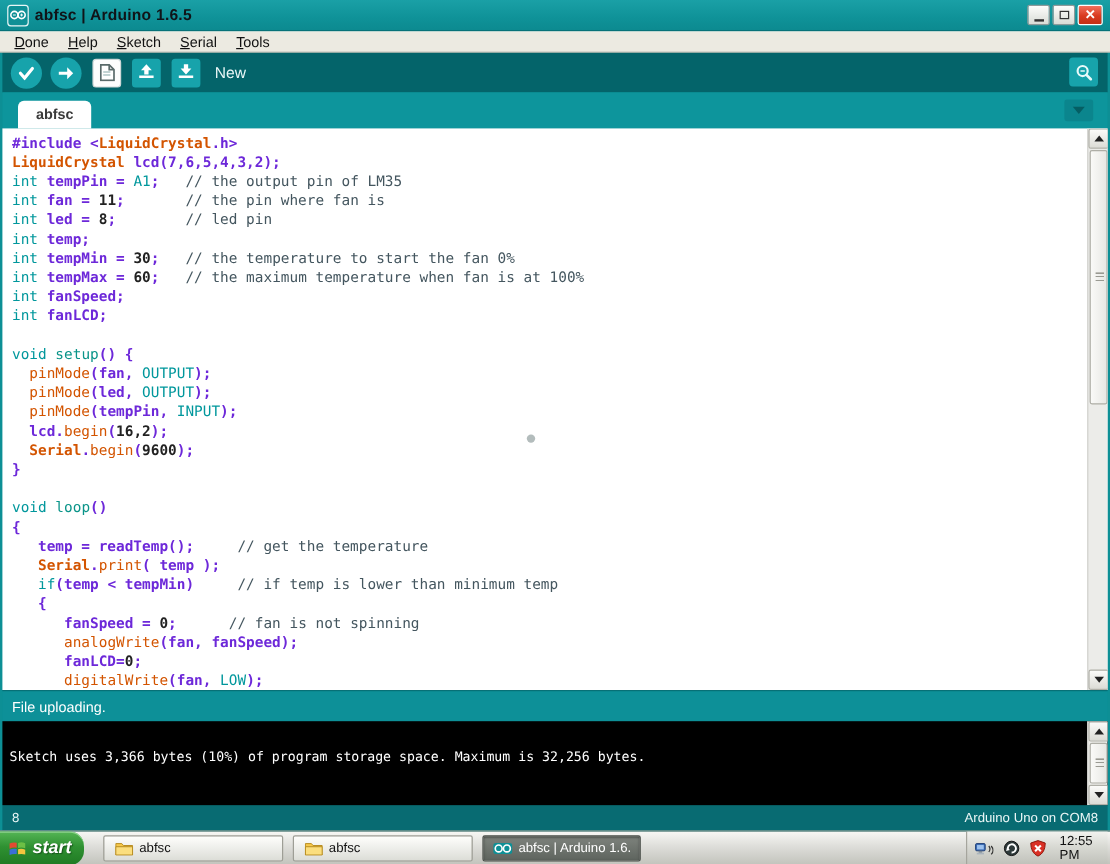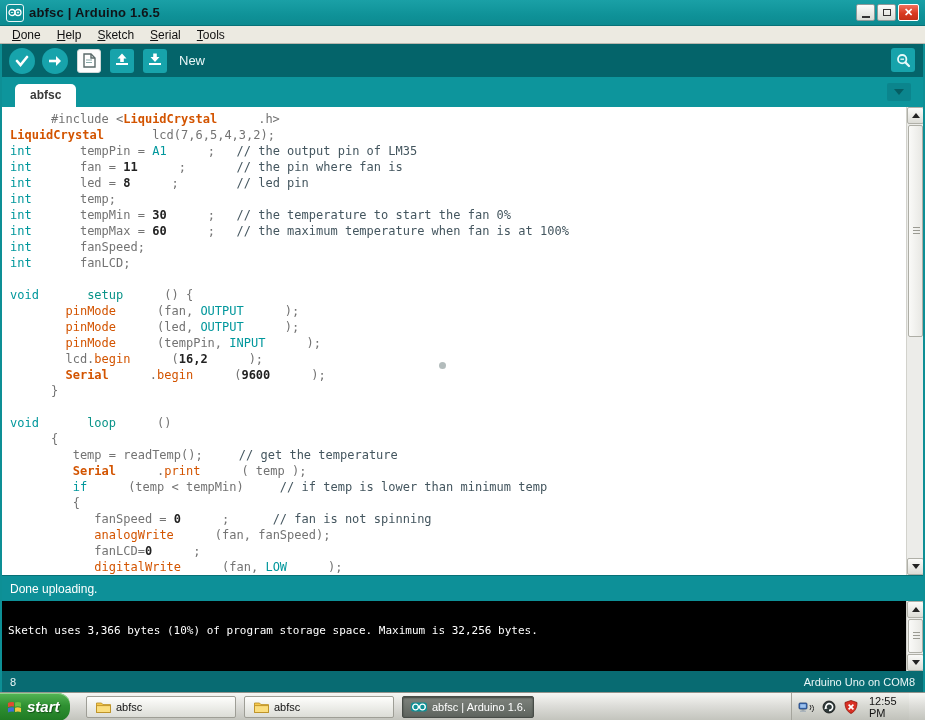--- a/index.html
+++ b/index.html
@@ -49,21 +49,21 @@
     font-size:12px; color:#3a3a3a; font-weight:bold; }
   .tab-menu-btn { position:absolute; right:12px; top:6px; width:24px; height:18px; background:#0B858D;
     border-radius:2px; display:flex; align-items:center; justify-content:center; }
   .tab-menu-btn .tri { width:0; height:0; border-left:5px solid transparent; border-right:5px solid transparent; border-top:6px solid #055E63; }
 
   
   .editor { flex:0 0 468px; height:468px; background:#fff; position:relative; overflow:hidden; }
   .code { position:absolute; left:8px; top:4px; right:20px; font-family:"DejaVu Sans Mono", monospace;
     font-size:12px; line-height:16px; white-space:pre; }
   .code .ln { height:16px; }
-  .tk-p { color:#737373; font-weight:normal;margin-left:41px; }
+  .tk-p { color:#6d28d9; font-weight:bold; }
   .tk-k { color:#00979C; }
   .tk-s { color:#0A9489; }
   .tk-f { color:#D35400; }
   .tk-c { color:#D35400; font-weight:bold; }
   .tk-l { color:#00979C; }
   .tk-n { color:#222; font-weight:bold; }
   .tk-m { color:#44565F; }
   .cursor-dot { position:absolute; left:437px; top:255px; width:7px; height:7px; border-radius:50%; background:#9aa6a6; opacity:.75; }
 
   
@@ -103,21 +103,21 @@
   .start-btn .start-label { color:#fff; font-size:15px; font-weight:bold; font-style:italic;
     text-shadow:1px 1px 1px #145217; }
   .task-btn { height:22px; margin-left:8px; border:1px solid #9e9e96; border-radius:2px;
     background:linear-gradient(#fefefc,#dcddd7); display:flex; align-items:center; gap:5px;
     padding:0 8px; font-size:11px; color:#111; }
   .task-btn.b1 { width:150px; margin-left:16px; }
   .task-btn.b2 { width:150px; }
   .task-btn.b3 { width:132px; background:linear-gradient(#7e837d,#5e645e); border-color:#474c47; color:#fff;
     box-shadow:inset 0 1px 2px #3c413c; }
   .task-btn .lbl { overflow:hidden; white-space:nowrap; }
-  .tray { position:absolute; right:16px; top:0; height:28px; width:118px; border-left:1px solid #a5a59d;
+  .tray { position:absolute; right:2px; top:0; height:28px; width:118px; border-left:1px solid #a5a59d;
     background:linear-gradient(#f2f2ef,#d8d9d3 45%,#bfc0b9); display:flex; align-items:center; gap:8px; padding-left:6px; }
   .tray-time { font-size:11px; color:#111; margin-left:3px; }
 
   .icon16 { width:16px; height:16px; display:inline-flex; align-items:center; justify-content:center; }
 </style>
 </head>
 <body>
 
 <div class="window">
 
@@ -212,21 +212,21 @@
         <div class="sb-thumb" style="top:18px; height:212px;">
             <div class="sb-grip"></div>
           </div>
         <div class="sb-btn down">
             <div class="arrow-down"></div>
           </div>
       </div>
     </div>
 
     <div class="statusbar">
-      <span>Done uploading.</span>
+      <span>File uploading.</span>
     </div>
 
     <div class="console">
       <div class="console-text">
         <div class="cl1">Sketch uses 3,366 bytes (10%) of program storage space. Maximum is 32,256 bytes.</div>
         
       </div>
       <div class="vscroll">
         <div class="sb-btn up">
             <div class="arrow-up"></div>

